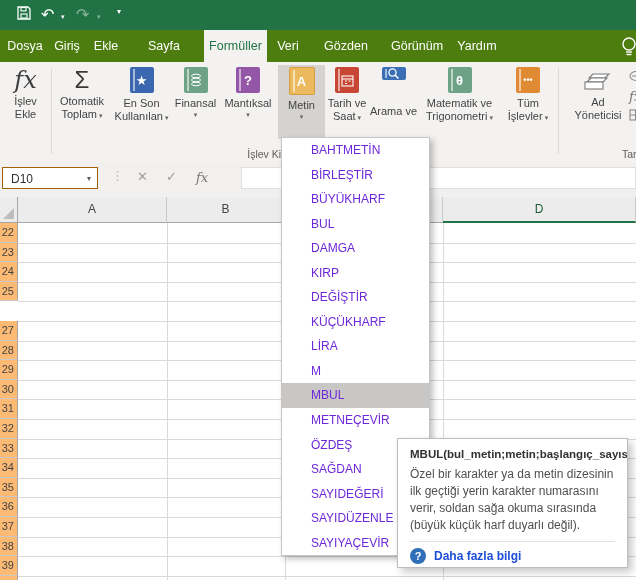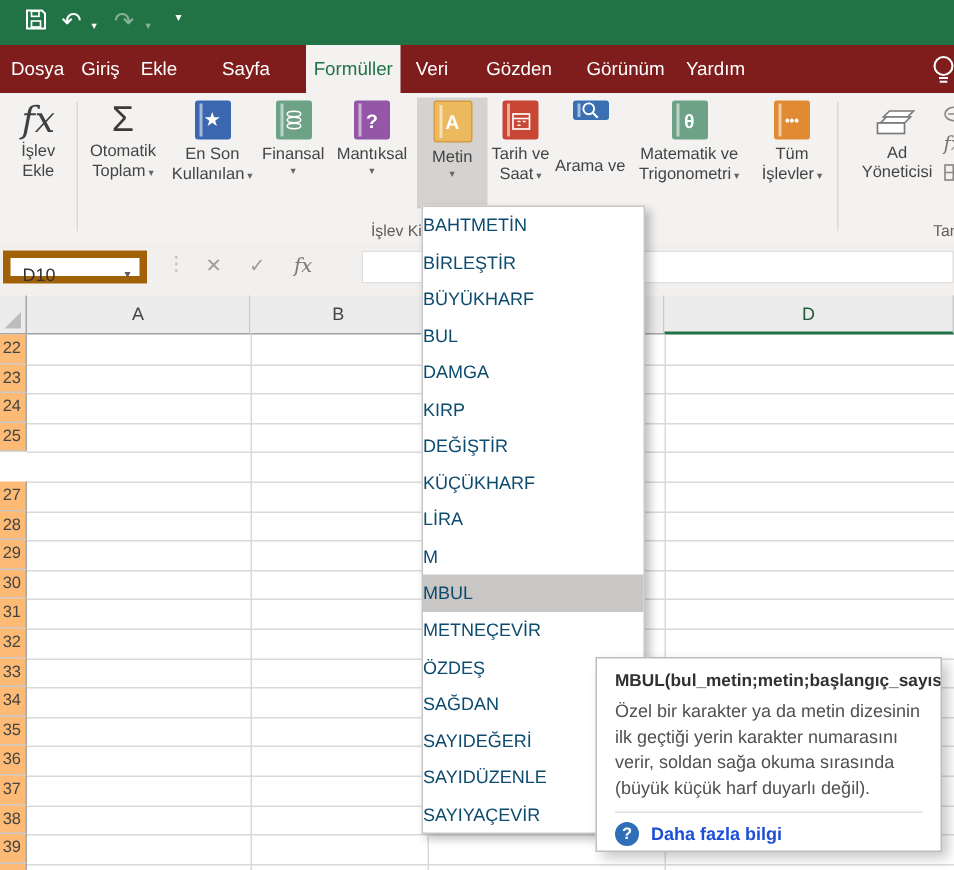--- a/index.html
+++ b/index.html
@@ -10,21 +10,21 @@
   }
   
   .titlebar{position:absolute;left:0;top:0;width:636px;height:30px;background:#217346;}
   .qat-icn{position:absolute;top:6px;color:#fff;font-size:16px;line-height:18px;cursor:default;}
   .qat-arrow{position:absolute;top:13px;color:#fff;font-size:7px;}
   .dim{opacity:.45;}
   .qat-custom{position:absolute;top:9px;width:12px;}
   .qat-custom .bar{height:2px;background:#fff;margin-bottom:2px;}
   .qat-custom .chv{color:#fff;font-size:8px;line-height:6px;text-align:center;}
   
-  .tabbar{position:absolute;left:0;top:30px;width:636px;height:32px;background:#7f1d1d;}
+  .tabbar{position:absolute;left:0;top:30px;width:636px;height:32px;background:#4d7c0f;}
   .tab{position:absolute;top:0;height:32px;line-height:32px;text-align:center;color:#fff;font-size:12.5px;cursor:default;}
   .tab.active{background:#f3f2f1;color:#217346;}
   .bulb{position:absolute;left:616px;top:5px;}
   
   .ribbon{position:absolute;left:0;top:62px;width:636px;height:101px;background:#f3f2f1;border-bottom:1px solid #e1dfdd;}
   .rbtn{position:absolute;top:3px;height:72px;display:flex;flex-direction:column;align-items:center;cursor:default;}
   .rbtn.pressed{background:#d5d3d1;height:74px;}
   .rlabel{font-size:11px;color:#444;line-height:13px;text-align:center;white-space:nowrap;}
   .arr{font-size:7px;color:#666;line-height:9px;}
   .arr-inline{font-size:7px;color:#666;margin-left:2px;}
@@ -39,42 +39,42 @@
   .bk-red{background:#c74634;}
   .bk-lblue{background:#3b6fb4;}
   .bk-orange{background:#e08a33;}
   .fxbig{font-family:"DejaVu Serif","Liberation Serif",serif;font-style:italic;font-size:24px;color:#404040;line-height:30px;margin-top:0px;}
   .sigma{font-size:24px;color:#3b3a39;line-height:30px;}
   .vsep{position:absolute;top:6px;height:86px;width:1px;background:#dcdad8;}
   .grplabel{position:absolute;top:86px;height:14px;font-size:10.5px;color:#605e5c;text-align:center;white-space:nowrap;overflow:hidden;}
   .mini-icn{position:absolute;left:629px;color:#8a8886;}
   
   .fbar{position:absolute;left:0;top:163px;width:636px;height:34px;background:#f1f0ef;}
-  .namebox{position:absolute;left:2px;top:4px;width:96px;height:22px;background:#fff;border:5px solid #a16207;
+  .namebox{position:absolute;left:2px;top:4px;width:96px;height:22px;background:#fff;border:1px solid #a16207;
            font-size:12px;color:#333;line-height:22px;padding-left:8px;box-sizing:border-box;}
   .namebox .nb-arr{position:absolute;right:6px;top:0;font-size:8px;color:#605e5c;}
   .fbtn{position:absolute;top:6px;font-size:13px;color:#9f9d9b;}
   .fxsmall{font-family:"DejaVu Serif","Liberation Serif",serif;font-style:italic;font-size:13px;color:#7a7877;}
   .finput{position:absolute;left:241px;top:4px;width:395px;height:22px;background:#fff;border:1px solid #e1dfdd;box-sizing:border-box;}
   .fsep{position:absolute;left:111px;top:5px;color:#bdbbb9;font-size:13px;}
   
   .grid{position:absolute;left:0;top:197px;width:636px;height:383px;background:#fff;}
   .corner{position:absolute;left:0;top:0;width:18px;height:26px;background:#ececec;border-right:1px solid #a6a6a6;border-bottom:1px solid #a6a6a6;box-sizing:border-box;}
   .corner .tri{position:absolute;right:3px;bottom:3px;width:0;height:0;border-left:11px solid transparent;border-bottom:11px solid #bdbdbd;}
   .chead{position:absolute;top:0;height:26px;background:#ececec;border-right:1px solid #c9c9c9;border-bottom:1px solid #a6a6a6;
          box-sizing:border-box;font-size:12px;color:#444;text-align:center;line-height:25px;}
   .chead.sel{color:#1e5c38;border-bottom:2px solid #217346;}
   .rowhdr{position:absolute;left:0;width:18px;background:#fdba74;border-right:1px solid #a6a6a6;border-bottom:1px solid #c9c9c9;
           box-sizing:border-box;font-size:11px;color:#444;text-align:right;padding-right:3px;}
   .hline{position:absolute;left:18px;right:0;height:1px;background:#d9d9d9;}
   .vline{position:absolute;top:26px;bottom:0;width:1px;background:#d9d9d9;}
   
   .menu{position:absolute;left:281px;top:137px;width:149px;background:#fff;border:1px solid #c8c6c4;
         box-shadow:3px 3px 6px rgba(0,0,0,.25);z-index:30;box-sizing:border-box;}
-  .mi{height:24.55px;line-height:24.55px;font-size:12px;color:#0c4a6e;white-space:nowrap;cursor:default;}
+  .mi{height:24.55px;line-height:24.55px;padding-left:29px;font-size:12px;color:#6d28d9;white-space:nowrap;cursor:default;}
   .mi.hl{background:#c9c7c5;}
   
   .tip{position:absolute;left:397px;top:438px;width:231px;height:130px;background:#fff;border:1px solid #bfbdbb;
        box-shadow:4px 4px 8px rgba(0,0,0,.22);z-index:40;box-sizing:border-box;padding:9px 12px 6px 12px;overflow:hidden;}
   .tip-title{font-size:11.5px;font-weight:bold;color:#323130;margin-bottom:6px;}
   .tip-body{font-size:12px;color:#505050;line-height:17px;}
   .tip-foot{border-top:1px solid #e1dfdd;margin-top:7px;padding-top:6px;display:flex;align-items:center;gap:8px;}
   .help-circ{width:16px;height:16px;border-radius:50%;background:#2e6fb7;color:#fff;font-size:11px;font-weight:bold;
              display:flex;align-items:center;justify-content:center;flex:0 0 auto;}
   .tip-link{font-size:12px;font-weight:bold;color:#1d4ed8;cursor:pointer;}

